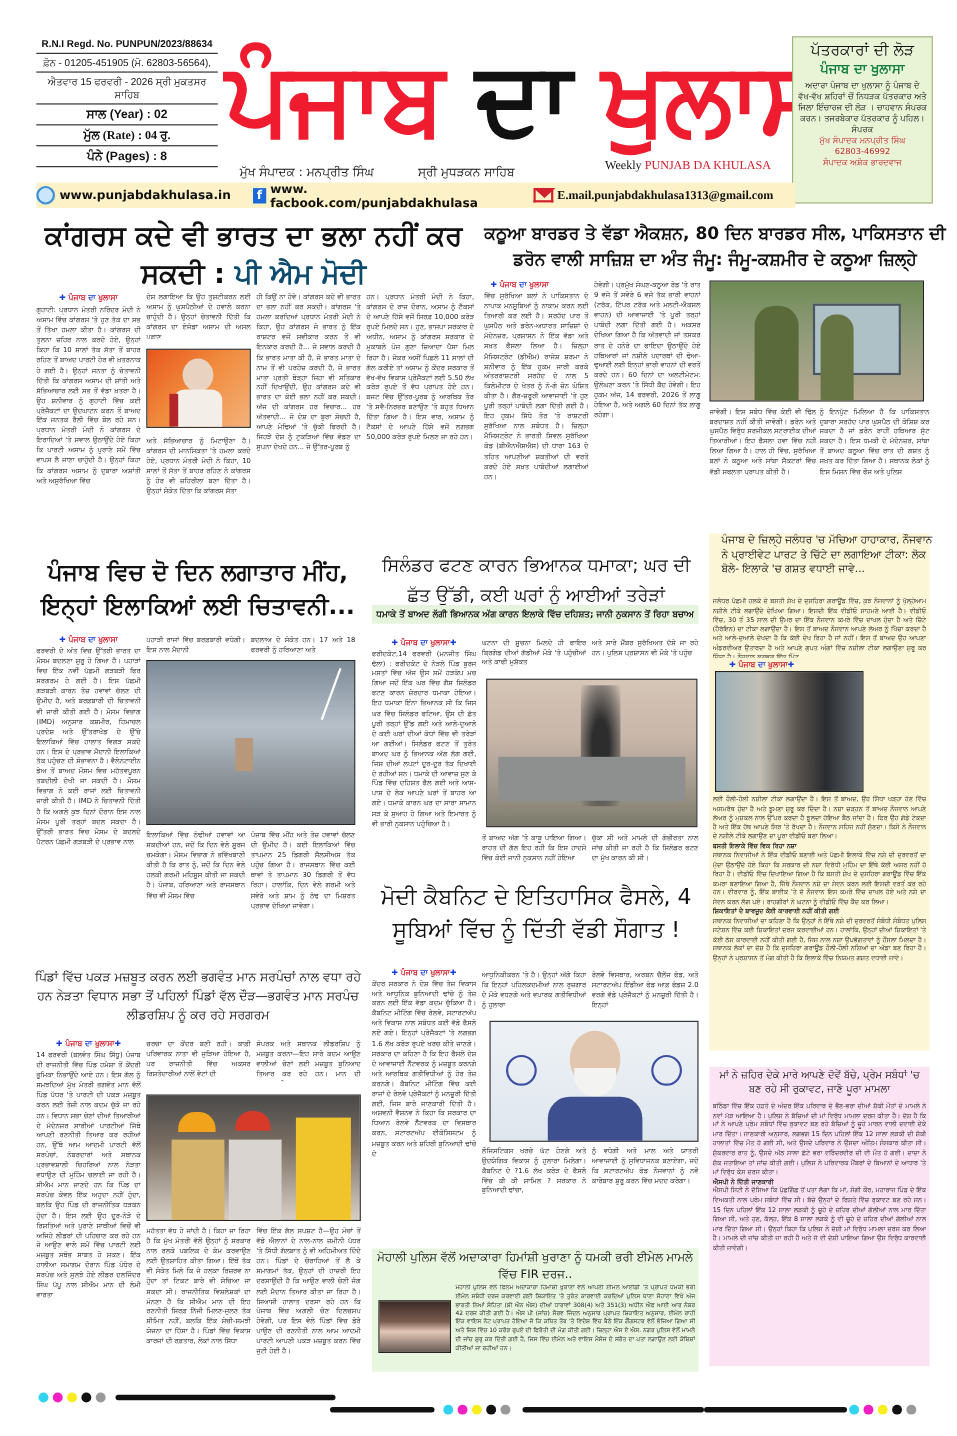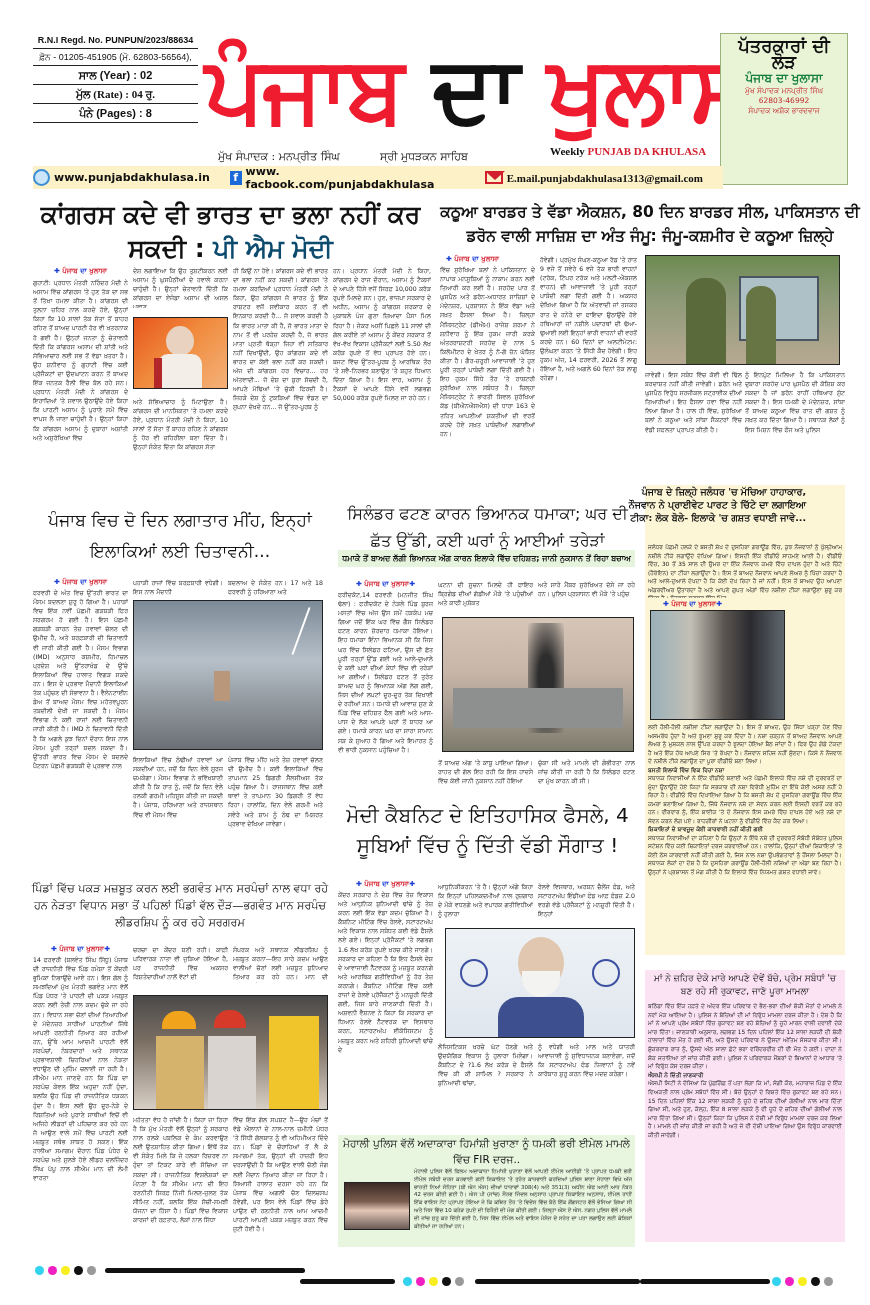--- a/index.html
+++ b/index.html
@@ -4,24 +4,24 @@
 <style>
   * { box-sizing: border-box; margin: 0; padding: 0; }
   body { width: 870px; height: 1305px; background: #fff; font-family: "DejaVu Sans", sans-serif; color: #111; overflow: hidden; position: relative; }
   .abs { position: absolute; }
   .meta-box { left: 33px; top: 32px; width: 165px; font-family: "Liberation Sans", sans-serif; }
   .meta-row { border-bottom: 1.5px solid #222; text-align: center; padding: 2px 0; font-size: 9px; line-height: 12px; }
   .meta-row.big { font-size: 11px; font-weight: bold; padding: 3px 0; }
   .masthead { left: 205px; top: 30px; width: 485px; height: 120px; font-family: "DejaVu Sans", sans-serif; font-weight: bold; font-size: 92px; line-height: 120px; letter-spacing: -2px; white-space: nowrap; }
   .m-red { color: #ee1c2e; }
   .m-black { color: #111; }
-  .weekly { left: 550px; top: 145px; font-family: "Liberation Serif", serif; font-size: 11px; font-weight: bold; }
+  .weekly { left: 550px; top: 145px; font-family: "Liberation Serif", serif; font-size: 11px; font-weight: normal; }
   .weekly .red { color: #d21f2e; }
   .ad-box { left: 720px; top: 33px; width: 128px; height: 152px; background: #e9f3d6; border: 1px solid #9bb27a; text-align: center; padding: 4px 4px; }
-  .ad-title { font-weight: bold; font-size: 18px; line-height: 16px; }
+  .ad-title { font-weight: normal; font-size: 14px; line-height: 16px; }
   .ad-brand { color: #15803d; font-weight: bold; font-size: 12px; line-height: 16px; }
   .ad-body { font-size: 7.5px; line-height: 10px; margin-top: 3px; }
   .ad-contact { color: #c2292e; font-size: 7.5px; line-height: 10px; }
   .linkbar { left: 33px; top: 166px; width: 690px; height: 23px; background: #fdf1c7; display: flex; align-items: center; font-size: 11px; font-weight: bold; }
   .linkbar .item { display: flex; align-items: center; gap: 4px; margin-right: 20px; }
   .icon-globe { width: 17px; height: 17px; border-radius: 50%; border: 2px solid #3b8fd6; background: #cbe6fa; }
   .icon-fb { width: 14px; height: 14px; background: #1a6ad8; color: #fff; font-size: 11px; font-weight: bold; text-align: center; line-height: 14px; }
   .icon-mail { width: 18px; height: 13px; border: 2px solid #d21f2e; border-top: none; position: relative; }
   .icon-mail::before { content: ""; position: absolute; left: -2px; top: 0; border-left: 10px solid transparent; border-right: 10px solid transparent; border-top: 9px solid #d21f2e; }
   .email { font-family: "Liberation Serif", serif; font-size: 11px; font-weight: bold; }
@@ -37,20 +37,21 @@
   .box-green { background: #e8f6df; }
   .regbar { height: 6px; background: #111; border-radius: 3px; position: absolute; }
   .regdot { width: 9px; height: 9px; border-radius: 50%; position: absolute; }
 </style>
 </head>
 <body>
 
 <div class="abs meta-box">
   <div class="meta-row" style="font-weight:bold;">R.N.I Regd. No. PUNPUN/2023/88634</div>
   <div class="meta-row">ਫ਼ੋਨ - 01205-451905 (ਮੋ. 62803-56564),</div>
+  <div class="meta-row">ਐਤਵਾਰ 15 ਫਰਵਰੀ - 2026 ਸ੍ਰੀ ਮੁਕਤਸਰ ਸਾਹਿਬ</div>
   <div class="meta-row big">ਸਾਲ (Year) : 02</div>
   <div class="meta-row big" style="font-family:'Liberation Serif',serif;">ਮੁੱਲ (Rate) : 04 ਰੁ.</div>
   <div class="meta-row big">ਪੰਨੇ (Pages) : 8</div>
 </div>
 
 <div class="abs masthead">
   <span class="m-red">ਪੰਜਾਬ</span>
   <span class="m-black">ਦਾ</span>
   <span class="m-red">ਖੁਲਾਸਾ</span>
 </div>
@@ -58,20 +59,21 @@
 <div class="abs" style="left:218px; top:150px; font-size:11px;">ਮੁੱਖ ਸੰਪਾਦਕ : ਮਨਪ੍ਰੀਤ ਸਿੰਘ</div>
 <div class="abs" style="left:380px; top:150px; font-size:11px;">ਸ੍ਰੀ ਮੁਧੜਕਨ ਸਾਹਿਬ</div>
 <div class="abs weekly">
   <span>Weekly</span>
   <span class="red">PUNJAB DA KHULASA</span>
 </div>
 
 <div class="abs ad-box">
   <div class="ad-title">ਪੱਤਰਕਾਰਾਂ ਦੀ ਲੋੜ</div>
   <div class="ad-brand">ਪੰਜਾਬ ਦਾ ਖੁਲਾਸਾ</div>
+  <div class="ad-body">ਅਦਾਰਾ ਪੰਜਾਬ ਦਾ ਖੁਲਾਸਾ ਨੂੰ ਪੰਜਾਬ ਦੇ ਵੱਖ-ਵੱਖ ਸ਼ਹਿਰਾਂ ਚੋਂ ਨਿਧੜਕ ਪੱਤਰਕਾਰ ਅਤੇ ਜਿਲਾ ਇੰਚਾਰਜ ਦੀ ਲੋੜ । ਚਾਹਵਾਨ ਸੰਪਰਕ ਕਰਨ। ਤਜਰਬੇਕਾਰ ਪੱਤਰਕਾਰ ਨੂੰ ਪਹਿਲ। ਸੰਪਰਕ</div>
   <div class="ad-contact">ਮੁੱਖ ਸੰਪਾਦਕ ਮਨਪ੍ਰੀਤ ਸਿੰਘ</div>
   <div class="ad-contact">62803-46992</div>
   <div class="ad-contact">ਸੰਪਾਦਕ ਅਸ਼ੋਕ ਭਾਰਦਵਾਜ</div>
 </div>
 
 <div class="abs linkbar">
   <div class="item">
     <span class="icon-globe"></span>
     <span>www.punjabdakhulasa.in</span>
   </div>
@@ -107,21 +109,21 @@
 <div class="abs col" style="left:440px; top:265px; width:95px; height:205px;">ਵਿੱਚ ਸੁਰੱਖਿਆ ਬਲਾਂ ਨੇ ਪਾਕਿਸਤਾਨ ਦੇ ਨਾਪਾਕ ਮਨਸੂਬਿਆਂ ਨੂੰ ਨਾਕਾਮ ਕਰਨ ਲਈ ਤਿਆਰੀ ਕਰ ਲਈ ਹੈ। ਸਰਹੱਦ ਪਾਰ ਤੋਂ ਘੁਸਪੈਠ ਅਤੇ ਡਰੋਨ-ਅਧਾਰਤ ਸਾਜ਼ਿਸ਼ਾਂ ਦੇ ਮੱਦੇਨਜ਼ਰ, ਪ੍ਰਸ਼ਾਸਨ ਨੇ ਇੱਕ ਵੱਡਾ ਅਤੇ ਸਖ਼ਤ ਫੈਸਲਾ ਲਿਆ ਹੈ। ਜ਼ਿਲ੍ਹਾ ਮੈਜਿਸਟ੍ਰੇਟ (ਡੀਐਮ) ਰਾਜੇਸ਼ ਸ਼ਰਮਾ ਨੇ ਸ਼ਨੀਵਾਰ ਨੂੰ ਇੱਕ ਹੁਕਮ ਜਾਰੀ ਕਰਕੇ ਅੰਤਰਰਾਸ਼ਟਰੀ ਸਰਹੱਦ ਦੇ ਨਾਲ 5 ਕਿਲੋਮੀਟਰ ਦੇ ਖੇਤਰ ਨੂੰ ਨੋ-ਗੋ ਜ਼ੋਨ ਘੋਸ਼ਿਤ ਕੀਤਾ ਹੈ। ਗੈਰ-ਜ਼ਰੂਰੀ ਆਵਾਜਾਈ 'ਤੇ ਹੁਣ ਪੂਰੀ ਤਰ੍ਹਾਂ ਪਾਬੰਦੀ ਲਗਾ ਦਿੱਤੀ ਗਈ ਹੈ। ਇਹ ਹੁਕਮ ਸਿੱਧੇ ਤੌਰ 'ਤੇ ਰਾਸ਼ਟਰੀ ਸੁਰੱਖਿਆ ਨਾਲ ਸਬੰਧਤ ਹੈ। ਜ਼ਿਲ੍ਹਾ ਮੈਜਿਸਟ੍ਰੇਟ ਨੇ ਭਾਰਤੀ ਸਿਵਲ ਸੁਰੱਖਿਆ ਕੋਡ (ਬੀਐਨਐਸਐਸ) ਦੀ ਧਾਰਾ 163 ਦੇ ਤਹਿਤ ਆਪਣੀਆਂ ਸ਼ਕਤੀਆਂ ਦੀ ਵਰਤੋਂ ਕਰਦੇ ਹੋਏ ਸਖ਼ਤ ਪਾਬੰਦੀਆਂ ਲਗਾਈਆਂ ਹਨ।</div>
 <div class="abs col" style="left:540px; top:255px; width:97px; height:215px;">ਹੋਵੇਗੀ। ਪ੍ਰਮੁੱਖ ਸੰਘਣ-ਕਠੂਆ ਰੋਡ 'ਤੇ ਰਾਤ 9 ਵਜੇ ਤੋਂ ਸਵੇਰੇ 6 ਵਜੇ ਤੱਕ ਭਾਰੀ ਵਾਹਨਾਂ (ਟਰੱਕ, ਟਿੱਪਰ ਟਰੱਕ ਅਤੇ ਮਲਟੀ-ਐਕਸਲ ਵਾਹਨ) ਦੀ ਆਵਾਜਾਈ 'ਤੇ ਪੂਰੀ ਤਰ੍ਹਾਂ ਪਾਬੰਦੀ ਲਗਾ ਦਿੱਤੀ ਗਈ ਹੈ। ਅਕਸਰ ਦੇਖਿਆ ਗਿਆ ਹੈ ਕਿ ਅੱਤਵਾਦੀ ਜਾਂ ਤਸਕਰ ਰਾਤ ਦੇ ਹਨੇਰੇ ਦਾ ਫਾਇਦਾ ਉਠਾਉਂਦੇ ਹੋਏ ਹਥਿਆਰਾਂ ਜਾਂ ਨਸ਼ੀਲੇ ਪਦਾਰਥਾਂ ਦੀ ਢੋਆ-ਢੁਆਈ ਲਈ ਇਨ੍ਹਾਂ ਭਾਰੀ ਵਾਹਨਾਂ ਦੀ ਵਰਤੋਂ ਕਰਦੇ ਹਨ। 60 ਦਿਨਾਂ ਦਾ ਅਲਟੀਮੇਟਮ: ਉਲੰਘਣਾ ਕਰਨ 'ਤੇ ਸਿੱਧੀ ਕੈਦ ਹੋਵੇਗੀ। ਇਹ ਹੁਕਮ ਅੱਜ, 14 ਫਰਵਰੀ, 2026 ਤੋਂ ਲਾਗੂ ਹੋਇਆ ਹੈ, ਅਤੇ ਅਗਲੇ 60 ਦਿਨਾਂ ਤੱਕ ਲਾਗੂ ਰਹੇਗਾ।</div>
 <div class="photo" style="left:645px; top:255px; width:195px; height:110px; background:linear-gradient(180deg,#6d8a52 0%,#8d9a78 40%,#b7a992 100%);">
   <div style="position:absolute; right:20px; top:20px; width:80px; height:65px; background:#aec1c7; border:2px solid #4a5560;"></div>
   <div style="position:absolute; left:40px; top:22px; width:40px; height:88px; background:#5b6a3a; border-radius:18px 18px 0 0;"></div>
   <div style="position:absolute; left:100px; top:30px; width:30px; height:80px; background:#667543; border-radius:14px 14px 0 0;"></div>
 </div>
 <div class="abs col" style="left:645px; top:370px; width:97px; height:100px;">ਜਾਵੇਗੀ। ਇਸ ਸਬੰਧ ਵਿੱਚ ਕੋਈ ਵੀ ਢਿੱਲ ਬਰਦਾਸ਼ਤ ਨਹੀਂ ਕੀਤੀ ਜਾਵੇਗੀ। ਡਰੋਨ ਅਤੇ ਘੁਸਪੈਠ ਵਿਰੁੱਧ ਸਰਜੀਕਲ ਸਟ੍ਰਾਈਕ ਦੀਆਂ ਤਿਆਰੀਆਂ। ਇਹ ਫੈਸਲਾ ਹਵਾ ਵਿੱਚ ਨਹੀਂ ਲਿਆ ਗਿਆ ਹੈ। ਹਾਲ ਹੀ ਵਿੱਚ, ਸੁਰੱਖਿਆ ਬਲਾਂ ਨੇ ਕਠੂਆ ਅਤੇ ਸਾਂਬਾ ਸੈਕਟਰਾਂ ਵਿੱਚ ਵੱਡੀ ਸਫਲਤਾ ਪ੍ਰਾਪਤ ਕੀਤੀ ਹੈ।</div>
 <div class="abs col" style="left:745px; top:370px; width:100px; height:100px;">ਨੂੰ ਇਨਪੁੱਟ ਮਿਲਿਆ ਹੈ ਕਿ ਪਾਕਿਸਤਾਨ ਦੁਬਾਰਾ ਸਰਹੱਦ ਪਾਰ ਘੁਸਪੈਠ ਦੀ ਕੋਸ਼ਿਸ਼ ਕਰ ਸਕਦਾ ਹੈ ਜਾਂ ਡਰੋਨ ਰਾਹੀਂ ਹਥਿਆਰ ਸੁੱਟ ਸਕਦਾ ਹੈ। ਇਸ ਧਮਕੀ ਦੇ ਮੱਦੇਨਜ਼ਰ, ਸਾਂਬਾ ਤੋਂ ਬਾਅਦ ਕਠੂਆ ਵਿੱਚ ਰਾਤ ਦੀ ਗਸ਼ਤ ਨੂੰ ਸਖ਼ਤ ਕਰ ਦਿੱਤਾ ਗਿਆ ਹੈ। ਸਥਾਨਕ ਲੋਕਾਂ ਨੂੰ ਇਸ ਮਿਸ਼ਨ ਵਿੱਚ ਫੌਜ ਅਤੇ ਪੁਲਿਸ</div>
 
-<div class="abs hl" style="left:30px; top:505px; width:300px; font-size:17px; line-height:31px; text-align:center; font-weight:normal;">ਪੰਜਾਬ ਵਿਚ ਦੋ ਦਿਨ ਲਗਾਤਾਰ ਮੀਂਹ, ਇਨ੍ਹਾਂ ਇਲਾਕਿਆਂ ਲਈ ਚਿਤਾਵਨੀ...</div>
+<div class="abs hl" style="left:30px; top:505px; width:300px; font-size:21px; line-height:31px; text-align:center; font-weight:bold;">ਪੰਜਾਬ ਵਿਚ ਦੋ ਦਿਨ ਲਗਾਤਾਰ ਮੀਂਹ, ਇਨ੍ਹਾਂ ਇਲਾਕਿਆਂ ਲਈ ਚਿਤਾਵਨੀ...</div>
 <div class="abs kicker" style="left:33px; top:578px; width:95px;">✚ <span class="red">ਪੰਜਾਬ</span> <span>ਦਾ</span> <span class="red">ਖੁਲਾਸਾ</span></div>
 <div class="abs col" style="left:33px; top:588px; width:95px; height:240px;">ਫਰਵਰੀ ਦੇ ਅੰਤ ਵਿਚ ਉੱਤਰੀ ਭਾਰਤ ਦਾ ਮੌਸਮ ਬਦਲਣਾ ਸ਼ੁਰੂ ਹੋ ਗਿਆ ਹੈ। ਪਹਾੜਾਂ ਵਿਚ ਇੱਕ ਨਵੀਂ ਪੱਛਮੀ ਗੜਬੜੀ ਫਿਰ ਸਰਗਰਮ ਹੋ ਗਈ ਹੈ। ਇਸ ਪੱਛਮੀ ਗੜਬੜੀ ਕਾਰਨ ਤੇਜ਼ ਹਵਾਵਾਂ ਚੱਲਣ ਦੀ ਉਮੀਦ ਹੈ, ਅਤੇ ਬਰਫ਼ਬਾਰੀ ਦੀ ਚਿਤਾਵਨੀ ਵੀ ਜਾਰੀ ਕੀਤੀ ਗਈ ਹੈ। ਮੌਸਮ ਵਿਭਾਗ (IMD) ਅਨੁਸਾਰ ਕਸ਼ਮੀਰ, ਹਿਮਾਚਲ ਪ੍ਰਦੇਸ਼ ਅਤੇ ਉੱਤਰਾਖੰਡ ਦੇ ਉੱਚੇ ਇਲਾਕਿਆਂ ਵਿੱਚ ਹਾਲਾਤ ਵਿਗੜ ਸਕਦੇ ਹਨ। ਇਸ ਦੇ ਪ੍ਰਭਾਵ ਮੈਦਾਨੀ ਇਲਾਕਿਆਂ ਤੱਕ ਪਹੁੰਚਣ ਦੀ ਸੰਭਾਵਨਾ ਹੈ। ਵੈਲੇਨਟਾਈਨ ਡੇਅ ਤੋਂ ਬਾਅਦ ਮੌਸਮ ਵਿਚ ਮਹੱਤਵਪੂਰਨ ਤਬਦੀਲੀ ਦੇਖੀ ਜਾ ਸਕਦੀ ਹੈ। ਮੌਸਮ ਵਿਭਾਗ ਨੇ ਕਈ ਰਾਜਾਂ ਲਈ ਚਿਤਾਵਨੀ ਜਾਰੀ ਕੀਤੀ ਹੈ। IMD ਨੇ ਚਿਤਾਵਨੀ ਦਿੱਤੀ ਹੈ ਕਿ ਅਗਲੇ ਕੁਝ ਦਿਨਾਂ ਦੌਰਾਨ ਇਸ ਨਾਲ ਮੌਸਮ ਪੂਰੀ ਤਰ੍ਹਾਂ ਬਦਲ ਸਕਦਾ ਹੈ। ਉੱਤਰੀ ਭਾਰਤ ਵਿਚ ਮੌਸਮ ਦੇ ਬਦਲਦੇ ਪੈਟਰਨ ਪੱਛਮੀ ਗੜਬੜੀ ਦੇ ਪ੍ਰਭਾਵ ਨਾਲ</div>
 <div class="abs col" style="left:133px; top:578px; width:90px; height:20px;">ਪਹਾੜੀ ਰਾਜਾਂ ਵਿੱਚ ਬਰਫ਼ਬਾਰੀ ਵਧੇਗੀ। ਇਸ ਨਾਲ ਮੈਦਾਨੀ</div>
 <div class="abs col" style="left:228px; top:578px; width:95px; height:20px;">ਬਦਲਾਅ ਦੇ ਸੰਕੇਤ ਹਨ। 17 ਅਤੇ 18 ਫਰਵਰੀ ਨੂੰ ਹਰਿਆਣਾ ਅਤੇ</div>
 <div class="photo" style="left:133px; top:600px; width:190px; height:150px; background:linear-gradient(180deg,#7c8a97 0%,#b7c0c9 40%,#8f969c 70%,#6a7076 100%);">
   <div style="position:absolute; left:80px; top:70px; width:16px; height:30px; background:#b8977a;"></div>
   <div style="position:absolute; right:20px; top:5px; width:2px; height:50px; background:#fff; transform:rotate(20deg);"></div>
 </div>
 <div class="abs col" style="left:133px; top:755px; width:90px; height:75px;">ਇਲਾਕਿਆਂ ਵਿੱਚ ਠੰਢੀਆਂ ਹਵਾਵਾਂ ਆ ਸਕਦੀਆਂ ਹਨ, ਜਦੋਂ ਕਿ ਦਿਨ ਵੇਲੇ ਸੂਰਜ ਚਮਕੇਗਾ। ਮੌਸਮ ਵਿਭਾਗ ਨੇ ਭਵਿੱਖਬਾਣੀ ਕੀਤੀ ਹੈ ਕਿ ਰਾਤ ਨੂੰ, ਜਦੋਂ ਕਿ ਦਿਨ ਵੇਲੇ ਹਲਕੀ ਗਰਮੀ ਮਹਿਸੂਸ ਕੀਤੀ ਜਾ ਸਕਦੀ ਹੈ। ਪੰਜਾਬ, ਹਰਿਆਣਾ ਅਤੇ ਰਾਜਸਥਾਨ ਵਿੱਚ ਵੀ ਮੌਸਮ ਵਿੱਚ</div>
 <div class="abs col" style="left:228px; top:755px; width:95px; height:75px;">ਪੰਜਾਬ ਵਿੱਚ ਮੀਂਹ ਅਤੇ ਤੇਜ਼ ਹਵਾਵਾਂ ਚੱਲਣ ਦੀ ਉਮੀਦ ਹੈ। ਕਈ ਇਲਾਕਿਆਂ ਵਿੱਚ ਤਾਪਮਾਨ 25 ਡਿਗਰੀ ਸੈਲਸੀਅਸ ਤੱਕ ਪਹੁੰਚ ਗਿਆ ਹੈ। ਰਾਜਸਥਾਨ ਵਿੱਚ ਕਈ ਥਾਵਾਂ ਤੇ ਤਾਪਮਾਨ 30 ਡਿਗਰੀ ਤੋਂ ਵੱਧ ਰਿਹਾ। ਹਾਲਾਂਕਿ, ਦਿਨ ਵੇਲੇ ਗਰਮੀ ਅਤੇ ਸਵੇਰੇ ਅਤੇ ਸ਼ਾਮ ਨੂੰ ਠੰਢ ਦਾ ਮਿਸ਼ਰਤ ਪ੍ਰਭਾਵ ਦੇਖਿਆ ਜਾਵੇਗਾ।</div>
@@ -133,21 +135,21 @@
 <div class="abs col" style="left:438px; top:580px; width:95px; height:30px;">ਘਟਨਾ ਦੀ ਸੂਚਨਾ ਮਿਲਦੇ ਹੀ ਫਾਇਰ ਬ੍ਰਿਗੇਡ ਦੀਆਂ ਗੱਡੀਆਂ ਮੌਕੇ 'ਤੇ ਪਹੁੰਚੀਆਂ ਅਤੇ ਕਾਫੀ ਮੁਸ਼ੱਕਤ</div>
 <div class="abs col" style="left:538px; top:580px; width:97px; height:30px;">ਅਤੇ ਸਾਰੇ ਮੈਂਬਰ ਸੁਰੱਖਿਅਤ ਦੱਸੇ ਜਾ ਰਹੇ ਹਨ। ਪੁਲਿਸ ਪ੍ਰਸ਼ਾਸਨ ਵੀ ਮੌਕੇ 'ਤੇ ਪਹੁੰਚ</div>
 <div class="photo" style="left:442px; top:617px; width:192px; height:135px; background:linear-gradient(180deg,#d6c6b8 0%,#c8b6a8 40%,#a69b90 70%,#7c7b6b 100%);">
   <div style="position:absolute; left:85px; top:5px; width:36px; height:110px; background:radial-gradient(ellipse,#2d2d2d 30%,rgba(60,60,60,0.5) 70%,transparent 100%);"></div>
   <div style="position:absolute; left:10px; top:70px; width:170px; height:40px; background:#8e8f8f;"></div>
 </div>
 <div class="abs col" style="left:438px; top:758px; width:95px; height:40px;">ਤੋਂ ਬਾਅਦ ਅੱਗ 'ਤੇ ਕਾਬੂ ਪਾਇਆ ਗਿਆ। ਰਾਹਤ ਦੀ ਗੱਲ ਇਹ ਰਹੀ ਕਿ ਇਸ ਹਾਦਸੇ ਵਿੱਚ ਕੋਈ ਜਾਨੀ ਨੁਕਸਾਨ ਨਹੀਂ ਹੋਇਆ</div>
 <div class="abs col" style="left:538px; top:758px; width:97px; height:40px;">ਚੁੱਕਾ ਸੀ ਅਤੇ ਮਾਮਲੇ ਦੀ ਗੰਭੀਰਤਾ ਨਾਲ ਜਾਂਚ ਕੀਤੀ ਜਾ ਰਹੀ ਹੈ ਕਿ ਸਿਲੰਡਰ ਫਟਣ ਦਾ ਮੁੱਖ ਕਾਰਨ ਕੀ ਸੀ।</div>
 
 <div class="abs box-yellow" style="left:645px; top:485px; width:200px; height:470px;"></div>
-<div class="abs hl" style="left:612px; top:485px; width:194px; font-size:9.5px; line-height:13px; text-align:right; font-weight:bold;">ਪੰਜਾਬ ਦੇ ਜ਼ਿਲ੍ਹੇ ਜਲੰਧਰ 'ਚ ਮੱਚਿਆ ਹਾਹਾਕਾਰ, ਨੌਜਵਾਨ ਨੇ ਪ੍ਰਾਈਵੇਟ ਪਾਰਟ ਤੇ ਚਿੱਟੇ ਦਾ ਲਗਾਇਆ ਟੀਕਾ: ਲੋਕ ਬੋਲੇ- ਇਲਾਕੇ 'ਚ ਗਸ਼ਤ ਵਧਾਈ ਜਾਵੇ...</div>
+<div class="abs hl" style="left:656px; top:485px; width:194px; font-size:9.5px; line-height:13px; text-align:left; font-weight:normal;">ਪੰਜਾਬ ਦੇ ਜ਼ਿਲ੍ਹੇ ਜਲੰਧਰ 'ਚ ਮੱਚਿਆ ਹਾਹਾਕਾਰ, ਨੌਜਵਾਨ ਨੇ ਪ੍ਰਾਈਵੇਟ ਪਾਰਟ ਤੇ ਚਿੱਟੇ ਦਾ ਲਗਾਇਆ ਟੀਕਾ: ਲੋਕ ਬੋਲੇ- ਇਲਾਕੇ 'ਚ ਗਸ਼ਤ ਵਧਾਈ ਜਾਵੇ...</div>
 <div class="abs col" style="left:648px; top:543px; width:194px; height:55px; font-size:5.8px; line-height:8.5px;">ਜਲੰਧਰ ਪੱਛਮੀ ਹਲਕੇ ਦੇ ਬਸਤੀ ਸ਼ੇਖ ਦੇ ਦੁਸਹਿਰਾ ਗਰਾਊਂਡ ਵਿੱਚ, ਕੁਝ ਨੌਜਵਾਨਾਂ ਨੂੰ ਖੁੱਲ੍ਹੇਆਮ ਨਸ਼ੀਲੇ ਟੀਕੇ ਲਗਾਉਂਦੇ ਦੇਖਿਆ ਗਿਆ। ਇਸਦੀ ਇੱਕ ਵੀਡੀਓ ਸਾਹਮਣੇ ਆਈ ਹੈ। ਵੀਡੀਓ ਵਿੱਚ, 30 ਤੋਂ 35 ਸਾਲ ਦੀ ਉਮਰ ਦਾ ਇੱਕ ਨੌਜਵਾਨ ਕਮਰੇ ਵਿੱਚ ਦਾਖਲ ਹੁੰਦਾ ਹੈ ਅਤੇ ਚਿੱਟੇ (ਹੈਰੋਇਨ) ਦਾ ਟੀਕਾ ਲਗਾਉਂਦਾ ਹੈ। ਇਸ ਤੋਂ ਬਾਅਦ ਨੌਜਵਾਨ ਆਪਣੇ ਲੋਅਰ ਨੂੰ ਖਿੱਚਾ ਕਰਦਾ ਹੈ ਅਤੇ ਆਲੇ-ਦੁਆਲੇ ਦੇਖਦਾ ਹੈ ਕਿ ਕੋਈ ਦੇਖ ਰਿਹਾ ਹੈ ਜਾਂ ਨਹੀਂ। ਇਸ ਤੋਂ ਬਾਅਦ ਉਹ ਆਪਣਾ ਅੰਡਰਵੀਅਰ ਉਤਾਰਦਾ ਹੈ ਅਤੇ ਆਪਣੇ ਗੁਪਤ ਅੰਗਾਂ ਵਿੱਚ ਨਸ਼ੀਲਾ ਟੀਕਾ ਲਗਾਉਣਾ ਸ਼ੁਰੂ ਕਰ ਦਿੰਦਾ ਹੈ। ਨੌਜਵਾਨ ਲਗਭਗ ਇੱਕ ਮਿੰਟ</div>
 <div class="abs kicker" style="left:650px; top:600px; width:85px;">✚ <span class="red">ਪੰਜਾਬ</span> <span>ਦਾ</span> <span class="red">ਖੁਲਾਸਾ</span>✚</div>
 <div class="photo" style="left:650px; top:610px; width:135px; height:110px; background:linear-gradient(90deg,#9ab1b9 0%,#c2bfb5 30%,#5b5550 55%,#2a2b2f 75%,#5f676e 100%);"></div>
 <div class="abs col" style="left:648px; top:723px; width:194px; height:230px; font-size:5.8px; line-height:8.5px;">
   <span>ਲਈ ਹੌਲੀ-ਹੌਲੀ ਨਸ਼ੀਲਾ ਟੀਕਾ ਲਗਾਉਂਦਾ ਹੈ। ਇਸ ਤੋਂ ਬਾਅਦ, ਉਹ ਸਿੱਧਾ ਖੜ੍ਹਾ ਹੋਣ ਵਿੱਚ ਅਸਮਰੱਥ ਹੁੰਦਾ ਹੈ ਅਤੇ ਝੂਮਣਾ ਸ਼ੁਰੂ ਕਰ ਦਿੰਦਾ ਹੈ। ਨਸ਼ਾ ਚੜ੍ਹਨ ਤੋਂ ਬਾਅਦ ਨੌਜਵਾਨ ਆਪਣੇ ਲੋਅਰ ਨੂੰ ਮੁਸ਼ਕਲ ਨਾਲ ਉੱਪਰ ਕਰਦਾ ਹੈ ਝੂਲਦਾ ਹੋਇਆ ਬੈਠ ਜਾਂਦਾ ਹੈ। ਫਿਰ ਉਹ ਗੋਡੇ ਟੇਕਦਾ ਹੈ ਅਤੇ ਇੱਕ ਹੱਥ ਆਪਣੇ ਸਿਰ 'ਤੇ ਰੱਖਦਾ ਹੈ। ਨੌਜਵਾਨ ਸਹਿਜ ਨਹੀਂ ਸੁੱਣਦਾ। ਕਿਸੇ ਨੇ ਨੌਜਵਾਨ ਦੇ ਨਸ਼ੀਲੇ ਟੀਕੇ ਲਗਾਉਣ ਦਾ ਪੂਰਾ ਵੀਡੀਓ ਬਣਾ ਲਿਆ।</span><br>
   <b>ਬਸਤੀ ਇਲਾਕੇ ਵਿੱਚ ਵਿਕ ਰਿਹਾ ਨਸ਼ਾ</b><br>
   <span>ਸਥਾਨਕ ਨਿਵਾਸੀਆਂ ਨੇ ਇੱਕ ਵੀਡੀਓ ਬਣਾਈ ਅਤੇ ਪੱਛਮੀ ਇਲਾਕੇ ਵਿੱਚ ਨਸ਼ੇ ਦੀ ਦੁਰਵਰਤੋਂ ਦਾ ਮੁੱਦਾ ਉਠਾਉਂਦੇ ਹੋਏ ਕਿਹਾ ਕਿ ਸਰਕਾਰ ਦੀ ਨਸ਼ਾ ਵਿਰੋਧੀ ਮੁਹਿੰਮ ਦਾ ਇੱਥੇ ਕੋਈ ਅਸਰ ਨਹੀਂ ਹੋ ਰਿਹਾ ਹੈ। ਵੀਡੀਓ ਵਿੱਚ ਦਿਖਾਇਆ ਗਿਆ ਹੈ ਕਿ ਬਸਤੀ ਸ਼ੇਖ ਦੇ ਦੁਸਹਿਰਾ ਗਰਾਊਂਡ ਵਿੱਚ ਇੱਕ ਕਮਰਾ ਬਣਾਇਆ ਗਿਆ ਹੈ, ਜਿੱਥੇ ਨੌਜਵਾਨ ਨਸ਼ੇ ਦਾ ਸੇਵਨ ਕਰਨ ਲਈ ਇਸਦੀ ਵਰਤੋਂ ਕਰ ਰਹੇ ਹਨ। ਵੀਰਵਾਰ ਨੂੰ, ਇੱਕ ਬਾਈਕ 'ਤੇ ਦੋ ਨੌਜਵਾਨ ਇਸ ਕਮਰੇ ਵਿੱਚ ਦਾਖਲ ਹੋਏ ਅਤੇ ਨਸ਼ੇ ਦਾ ਸੇਵਨ ਕਰਨ ਲੱਗ ਪਏ। ਰਾਹਗੀਰਾਂ ਨੇ ਘਟਨਾ ਨੂੰ ਵੀਡੀਓ ਵਿੱਚ ਕੈਦ ਕਰ ਲਿਆ।</span><br>
   <b>ਸ਼ਿਕਾਇਤਾਂ ਦੇ ਬਾਵਜੂਦ ਕੋਈ ਕਾਰਵਾਈ ਨਹੀਂ ਕੀਤੀ ਗਈ</b><br>
   <span>ਸਥਾਨਕ ਨਿਵਾਸੀਆਂ ਦਾ ਕਹਿਣਾ ਹੈ ਕਿ ਉਨ੍ਹਾਂ ਨੇ ਇੱਥੇ ਨਸ਼ੇ ਦੀ ਦੁਰਵਰਤੋਂ ਸੰਬੰਧੀ ਸੰਬੰਧਤ ਪੁਲਿਸ ਸਟੇਸ਼ਨ ਵਿੱਚ ਕਈ ਸ਼ਿਕਾਇਤਾਂ ਦਰਜ ਕਰਵਾਈਆਂ ਹਨ। ਹਾਲਾਂਕਿ, ਉਨ੍ਹਾਂ ਦੀਆਂ ਸ਼ਿਕਾਇਤਾਂ 'ਤੇ ਕੋਈ ਠੋਸ ਕਾਰਵਾਈ ਨਹੀਂ ਕੀਤੀ ਗਈ ਹੈ, ਜਿਸ ਨਾਲ ਨਸ਼ਾ ਉਪਭੋਗਤਾਵਾਂ ਨੂੰ ਹੌਂਸਲਾ ਮਿਲਦਾ ਹੈ। ਸਥਾਨਕ ਲੋਕਾਂ ਦਾ ਦੋਸ਼ ਹੈ ਕਿ ਦੁਸਹਿਰਾ ਗਰਾਊਂਡ ਹੌਲੀ-ਹੌਲੀ ਨਸ਼ਿਆਂ ਦਾ ਅੱਡਾ ਬਣ ਰਿਹਾ ਹੈ। ਉਨ੍ਹਾਂ ਨੇ ਪ੍ਰਸ਼ਾਸਨ ਤੋਂ ਮੰਗ ਕੀਤੀ ਹੈ ਕਿ ਇਲਾਕੇ ਵਿੱਚ ਨਿਯਮਤ ਗਸ਼ਤ ਵਧਾਈ ਜਾਵੇ।</span>
 </div>

